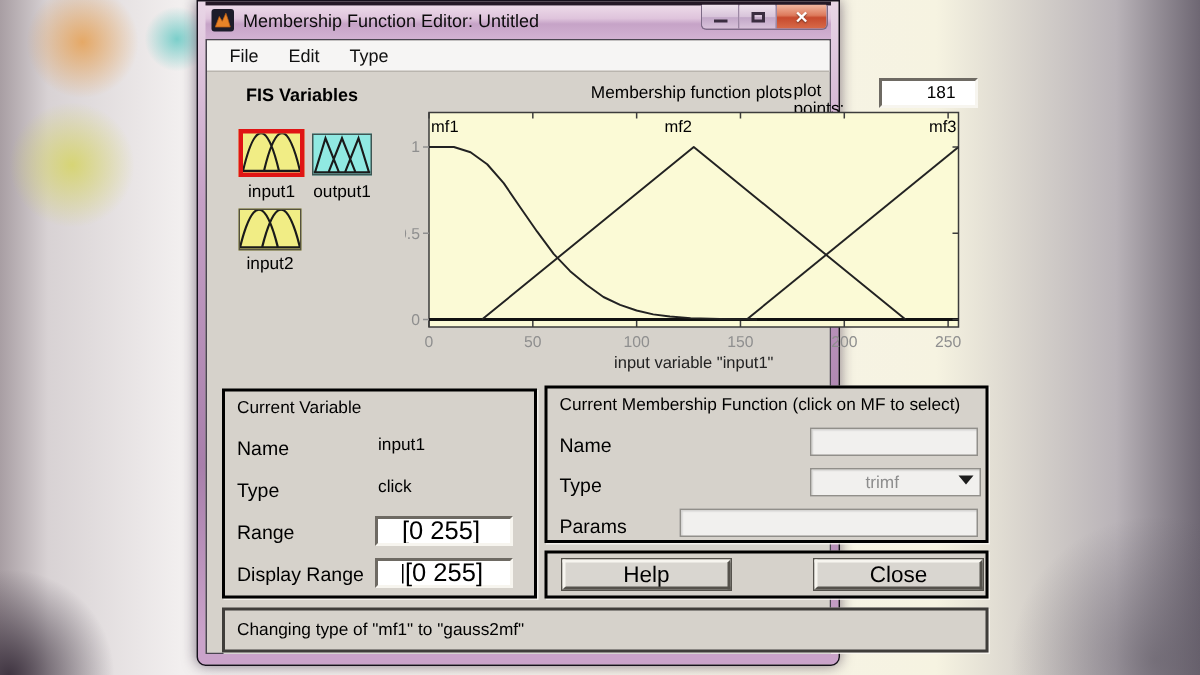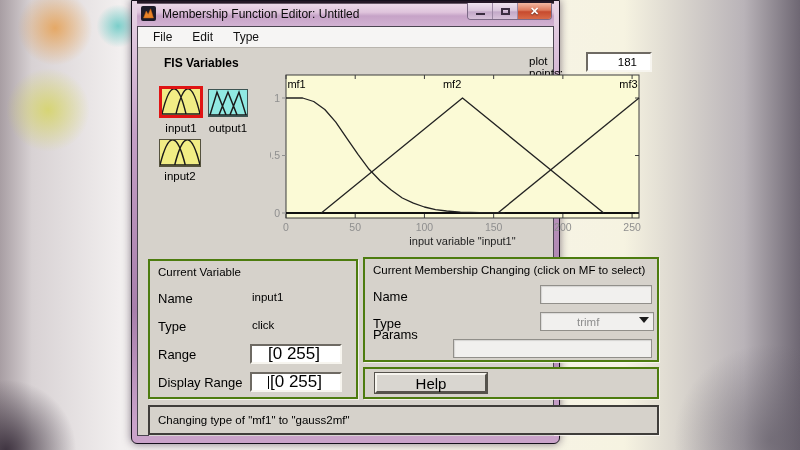--- a/index.html
+++ b/index.html
@@ -57,21 +57,21 @@
   .plots-header { position:absolute; left:238px; top:8px; width:170px; text-align:center; font-size:11.5px; }
   .pp-label { position:absolute; left:391px; top:7px; font-size:11.5px; }
   .pp-input { position:absolute; left:448px; top:4px; width:66px; height:20px;
     background:#fff; border-style:solid; border-width:2px;
     border-color:#6e6a63 #f7f5ef #f7f5ef #6e6a63;
     font-family:"Liberation Sans",sans-serif; font-size:11.5px; text-align:right; padding-right:13px; color:#000; }
 
   #mfplot { position:absolute; left:132px; top:25px; font-family:"Liberation Sans",sans-serif; }
 
   
-  .panel { position:absolute; background:#d6d2cb; border:2px solid #4d7c0f;
+  .panel { position:absolute; background:#d6d2cb; border:2px solid #000000;
     box-shadow:1px 1px 0 rgba(250,248,242,.8); }
   .panel .ptitle { position:absolute; left:8px; top:5px; font-size:11.5px; }
   .flabel { position:absolute; font-size:13px; }
   .fvalue { position:absolute; font-size:11.5px; }
   .sunken { background:#fff; border-style:solid; border-width:2px;
     border-color:#6e6a63 #f7f5ef #f7f5ef #6e6a63;
     font-family:"Liberation Sans",sans-serif; font-size:17px; padding:0 16px; color:#000; }
   .flat-input { background:#f1f0ee; border:1px solid #918f8a; box-shadow:inset 1px 1px 1px rgba(0,0,0,.12);
     font-family:"Liberation Sans",sans-serif; font-size:11.5px; padding:0 4px; color:#000; }
   .display-range { display:flex; align-items:center; }
@@ -142,20 +142,21 @@
         <div class="var-label" style="left:20px; top:74px;">input1</div>
         <div class="var-label" style="left:67px; top:74px;">output1</div>
 
         <div class="var-icon" style="left:21px; top:91px; width:42px; height:28px;">
           <svg viewBox="0 0 38 24" preserveAspectRatio="none">
             <path d="M0,23 C8,-8 16,-8 24,23 M14,23 C22,-8 30,-8 38,23 M0,23 L38,23" fill="none" stroke="#1a1a1a" stroke-width="1.4"></path>
           </svg>
         </div>
         <div class="var-label" style="left:19px; top:122px;">input2</div>
 
+        <div class="plots-header">Membership function plots</div>
         <div class="pp-label">plot points:</div>
         <input class="pp-input" value="181" style="">
 
         <svg id="mfplot" width="376" height="180">
             <rect x="16" y="2" width="353" height="143" fill="#fbfad6" stroke="#3c3c3c" stroke-width="1"></rect>
             <line x1="16" y1="140" x2="369" y2="140" stroke="#111" stroke-width="2"></line>
             <polyline points="16.0,25.0 32.6,25.0 43.7,28.5 54.8,36.5 65.8,49.1 76.9,65.3 88.0,81.3 99.1,96.3 110.1,107.8 121.2,117.0 132.3,125.0 143.4,130.2 154.4,134.0 165.5,136.6 176.6,138.0 190.4,139.1 209.8,139.7 234.7,140.0" fill="none" stroke="#222" stroke-width="1.3" stroke-linejoin="round"></polyline>
             <polyline points="51.3,140.0 192.5,25.0 333.7,140.0" fill="none" stroke="#222" stroke-width="1.3" stroke-linejoin="round"></polyline>
             <polyline points="227.8,140.0 369.0,25.0" fill="none" stroke="#222" stroke-width="1.3" stroke-linejoin="round"></polyline>
             <line x1="16" y1="145" x2="16" y2="141" stroke="#3c3c3c"></line>
@@ -200,34 +201,35 @@
           <div class="flabel" style="left:8px; top:86px;">Range</div>
           <input class="sunken" style="position: absolute; left: 100px; top: 83px; width: 92px; height: 20px;" value="[0 255]">
           <div class="flabel" style="left:8px; top:114px;">Display Range</div>
           <div class="sunken display-range" style="position:absolute; left:100px; top:111px; width:92px; height:20px;">
             <span class="caret"></span>
             <span>[0 255]</span>
           </div>
         </div>
 
         <div class="panel" style="left:225px; top:209px; width:296px; height:105px;">
-          <div class="ptitle">Current Membership Changing (click on MF to select)</div>
+          <div class="ptitle">Current Membership Function (click on MF to select)</div>
           <div class="flabel" style="left:8px; top:30px;">Name</div>
           <input class="flat-input" style="position: absolute; left: 175px; top: 26px; width: 112px; height: 19px;" value="">
           <div class="flabel" style="left:8px; top:57px;">Type</div>
           <div class="dropdown" style="left:175px; top:53px; width:114px; height:19px;padding-left:36px;">
             <span>trimf</span>
             <span class="dd-arrow"></span>
           </div>
-          <div class="flabel" style="left:8px; top:68px;">Params</div>
+          <div class="flabel" style="left:8px; top:84px;">Params</div>
           <input class="flat-input" style="position: absolute; left: 88px; top: 80px; width: 199px; height: 19px;" value="">
         </div>
 
         <div class="panel" style="left:225px; top:319px; width:296px; height:32px;">
           <div class="push-btn" style="left:10px; top:4px;">Help</div>
+          <div class="push-btn" style="left:178px; top:4px;">Close</div>
         </div>
 
         <div class="statusbar">Changing type of "mf1" to "gauss2mf"</div>
 
       </div>
     </div>
   </div>
 </div>
 
 </body></html>

